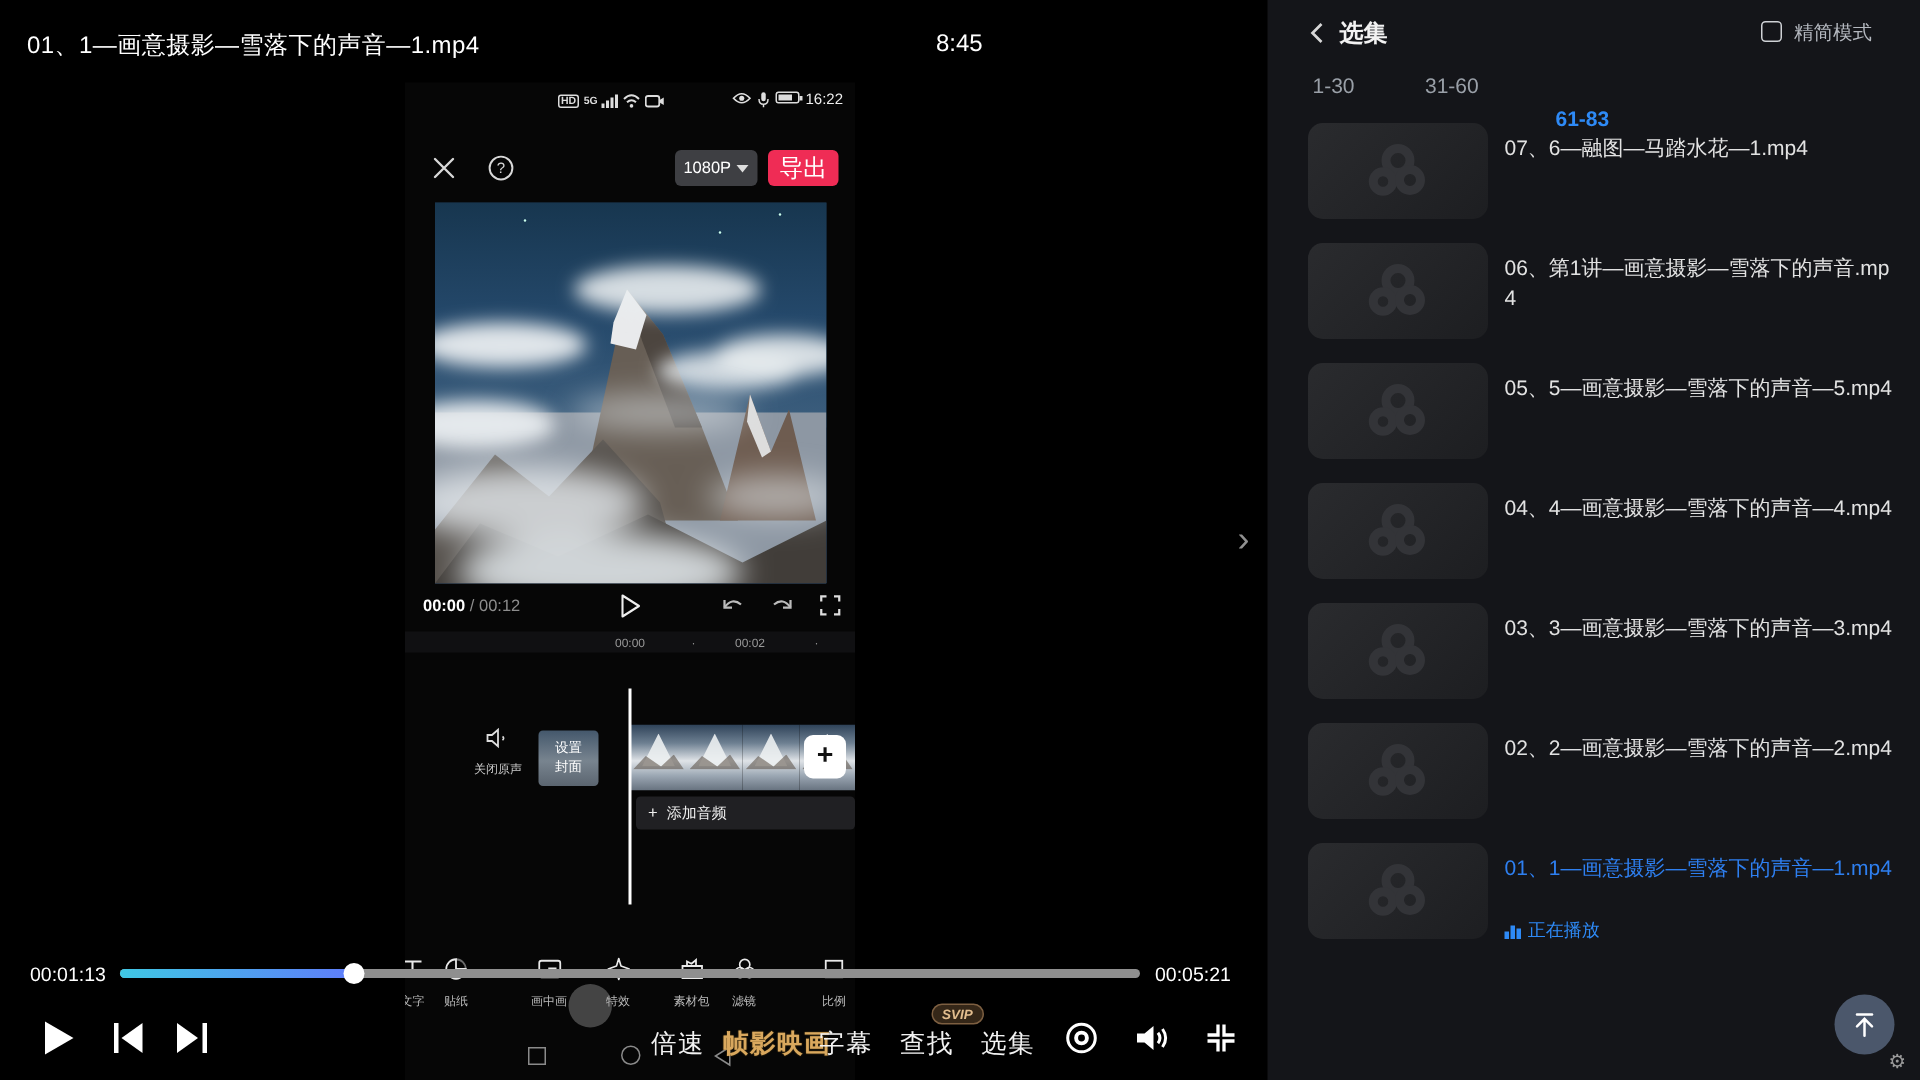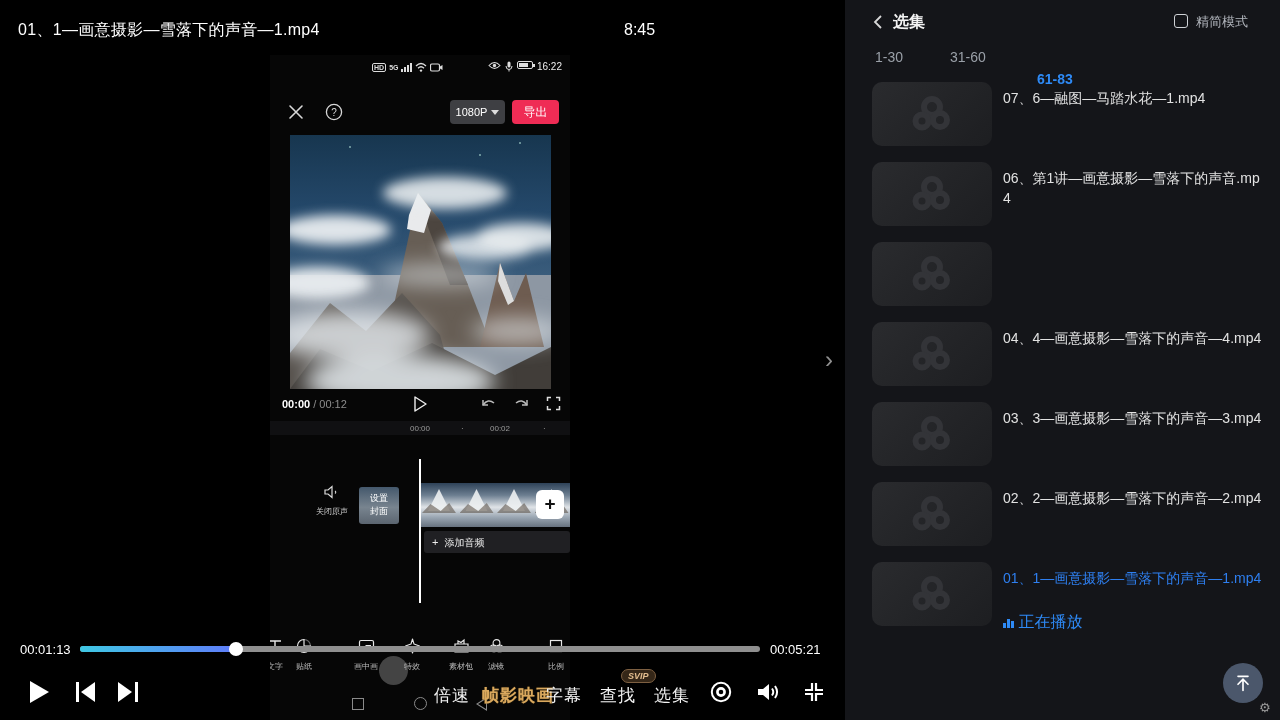--- a/index.html
+++ b/index.html
@@ -25,21 +25,21 @@
   .batt::before { content:""; position:absolute; left:1px; top:1px; bottom:1px; width:9px; background:#ddd; }
   .batt::after { content:""; position:absolute; right:-3px; top:2px; width:2px; height:3px; background:#ddd; }
 
   .p-appbar { position:absolute; left:0; top:45px; width:100%; height:26px; }
   .close-x { position:absolute; left:18px; top:4px; }
   .help-c { position:absolute; left:55px; top:3px; }
   .res-btn { position:absolute; left:180px; top:0; width:55px; height:24px; background:#3e3f43; border-radius:4px;
     color:#fff; font-size:11px; display:flex; align-items:center; justify-content:center; gap:4px; }
   .caret { width:0; height:0; border-left:4px solid transparent; border-right:4px solid transparent; border-top:5px solid #ddd; }
   .export-btn { position:absolute; left:242px; top:0; width:47px; height:24px; border-radius:4px; color:#fff;
-    font-size:12px; display:flex; align-items:center; justify-content:center;font-family:Liberation Mono, monospace; }
+    font-size:16px; display:flex; align-items:center; justify-content:center;font-family:Liberation Mono, monospace; }
 
   .p-preview { position:absolute; left:20px; top:80px; width:261px; height:254px; overflow:hidden; background:#1d3d5a; }
 
   .p-ctl { position:absolute; left:0; top:338px; width:100%; height:26px; }
   .p-time { position:absolute; left:12px; top:5px; font-size:11px; color:#8d8d8d; }
   .p-time b { color:#fff; font-weight:bold; }
   .p-play { position:absolute; left:142px; top:2px; }
   .p-undo { position:absolute; left:210px; top:4px; }
   .p-redo { position:absolute; left:243px; top:4px; }
   .p-exp  { position:absolute; left:276px; top:3px; }
@@ -122,21 +122,21 @@
   .compact-lbl { position:absolute; left:351px; top:13px; font-size:13px; color:#b4b8bf; }
   .sb-tab { position:absolute; top:49px; font-size:14px; color:#9aa0a8; }
   .tab0{left:30px;} .tab1{left:105px;} .tab2{left:192px;}
   .sb-tab.active { color:#2e8af6; font-weight:bold;margin-top:22px; }
 
   .sb-item { position:absolute; left:0; width:435px; height:80px; }
   .sb-thumb { position:absolute; left:27px; top:0; width:120px; height:64px; border-radius:10px;
     background:linear-gradient(135deg,#2a2b2e 0%,#1d1e21 100%); display:flex; align-items:center; justify-content:center; }
   .sb-item-title { position:absolute; left:158px; top:6px; width:262px; font-size:14px; line-height:20px; color:#e2e2e2; word-break:break-all; }
   .sb-item.playing .sb-item-title { color:#2e7ff0; }
-  .sb-status { position:absolute; left:158px; top:50px; font-size:16px; color:#2e8af6; display:flex; align-items:center; gap:5px; }
+  .sb-status { position:absolute; left:158px; top:50px; font-size:12px; color:#2e8af6; display:flex; align-items:center; gap:5px; }
   .eqbars { display:flex; align-items:flex-end; gap:1.5px; height:10px; }
   .eqbars i { display:block; width:2.5px; background:#2e8af6; }
 
   .top-btn { position:absolute; left:378px; top:663px; width:40px; height:40px; border-radius:50%;
     background:#4b576b; display:flex; align-items:center; justify-content:center; }
   .gear { position:absolute; left:414px; top:700px; font-size:13px; color:#9a9a9a; }
 </style>
 </head>
 <body>
 
@@ -426,20 +426,21 @@
     <div class="sb-item" style="top:242px">
       <div class="sb-thumb">
         <svg width="46" height="40" viewBox="0 0 46 40">
             <g fill="none" stroke="#333438" stroke-width="6">
               <circle cx="23" cy="13" r="8"></circle>
               <circle cx="13" cy="27" r="6.5"></circle>
               <circle cx="31" cy="26" r="7"></circle>
             </g>
           </svg>
       </div>
+      <div class="sb-item-title">05、5—画意摄影—雪落下的声音—5.mp4</div>
     </div>
     <div class="sb-item" style="top:322px">
       <div class="sb-thumb">
         <svg width="46" height="40" viewBox="0 0 46 40">
             <g fill="none" stroke="#333438" stroke-width="6">
               <circle cx="23" cy="13" r="8"></circle>
               <circle cx="13" cy="27" r="6.5"></circle>
               <circle cx="31" cy="26" r="7"></circle>
             </g>
           </svg>

